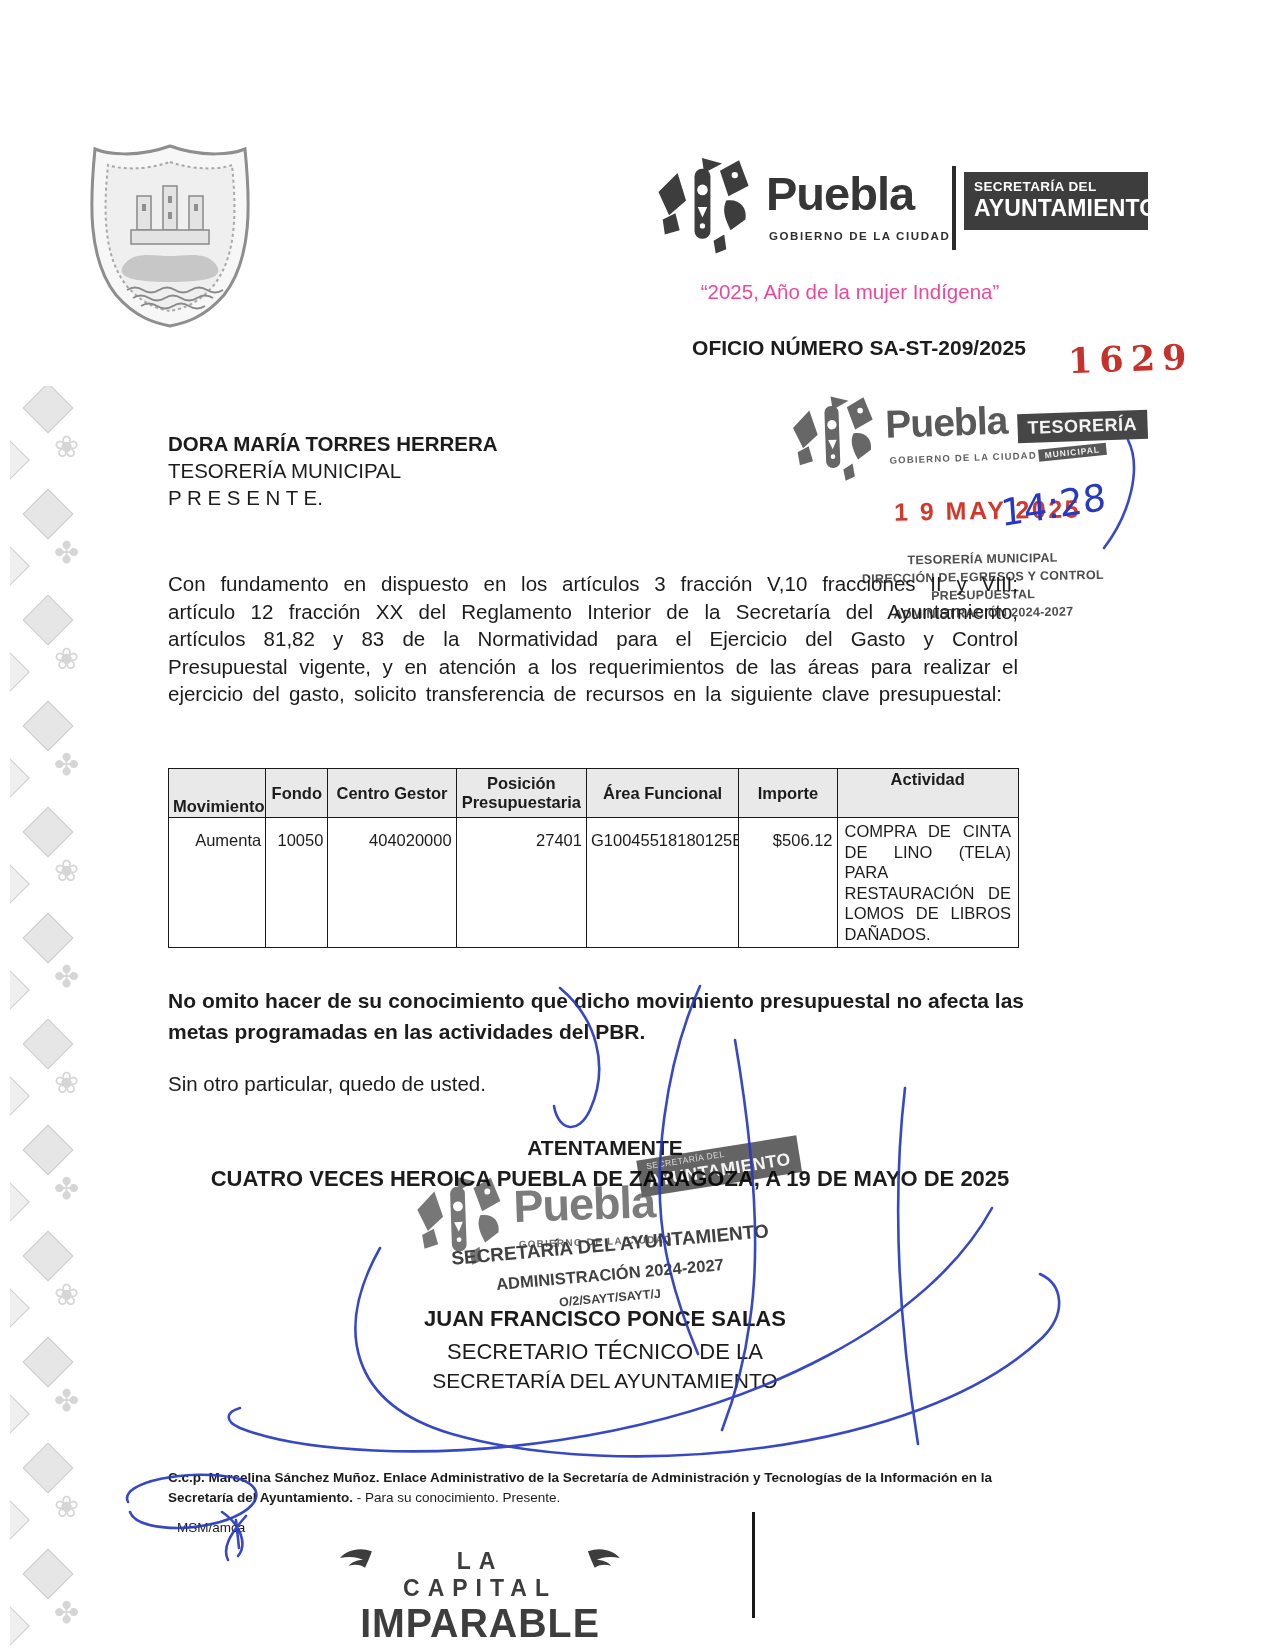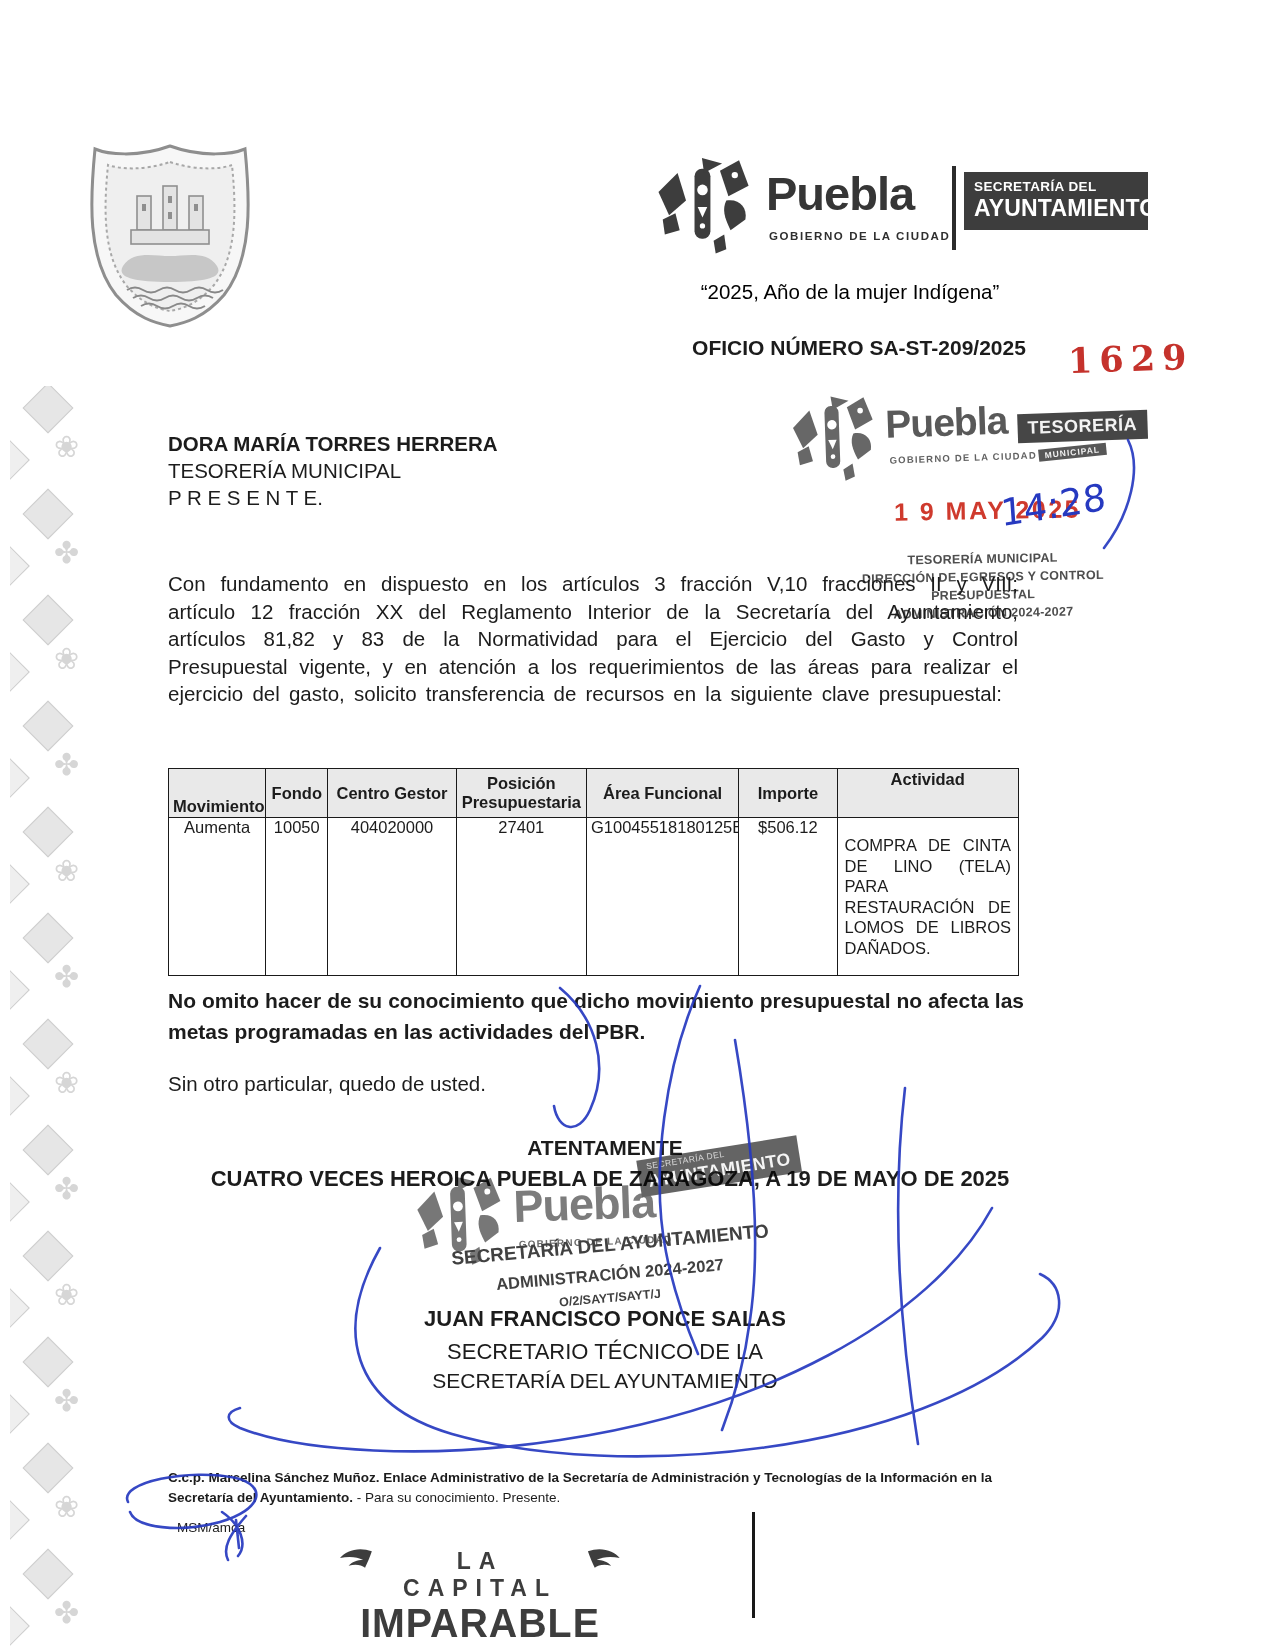--- a/index.html
+++ b/index.html
@@ -20,21 +20,21 @@
   
   .pue-icon{display:inline-block;}
   #hdr-icon{left:650px;top:156px;width:106px;height:106px;}
   #hdr-word{left:766px;top:166px;font-size:47px;font-weight:bold;color:#363636;letter-spacing:-1px;}
   #hdr-tag{left:769px;top:230px;font-size:11.5px;font-weight:bold;color:#2f2f2f;letter-spacing:1.6px;}
   #hdr-div{left:952px;top:166px;width:4px;height:84px;background:#2c2c2c;}
   #hdr-badge{left:964px;top:172px;width:164px;background:#3d3d3d;color:#fff;padding:7px 10px 8px;}
   #hdr-badge .b1{font-size:13.5px;font-weight:bold;letter-spacing:.4px;}
   #hdr-badge .b2{font-size:23px;font-weight:bold;letter-spacing:.2px;margin-top:1px;}
   
-  #quote{left:620px;top:280px;width:460px;text-align:center;font-size:20.5px;color:#000000;}
+  #quote{left:620px;top:280px;width:460px;text-align:center;font-size:20.5px;color:#ec4899;}
   #oficio{left:619px;top:336px;width:480px;text-align:center;font-size:21px;font-weight:bold;}
   #folio{left:1068px;top:338px;font-size:35px;font-weight:bold;color:#c5322c;font-family:"DejaVu Serif",serif;letter-spacing:7px;transform:rotate(-2deg);}
   
   #recipient{left:168px;top:430px;font-size:20.5px;line-height:27px;}
   #recipient .nm{font-weight:bold;}
   
   #rstamp{left:786px;top:390px;width:360px;height:100px;transform:rotate(-2deg);mix-blend-mode:multiply;opacity:.93;}
   #rstamp .icon{position:absolute;left:0;top:0;width:94px;height:94px;filter:grayscale(1) opacity(.85);}
   #rstamp .word{position:absolute;left:100px;top:10px;font-size:39px;font-weight:bold;color:#4c4c4c;letter-spacing:-1px;}
   #rstamp .tag{position:absolute;left:103px;top:62px;font-size:9.5px;font-weight:bold;color:#565656;letter-spacing:1.2px;}
@@ -47,22 +47,22 @@
   #para{left:168px;top:570px;width:850px;font-size:20.5px;line-height:27.5px;text-align:justify;word-spacing:3.5px;}
   #note{left:168px;top:986px;width:856px;font-size:21px;font-weight:bold;line-height:30.5px;text-align:justify;}
   #closing{left:168px;top:1072px;font-size:20.5px;}
   
   #tbl{left:168px;top:768px;width:851px;border-collapse:collapse;table-layout:fixed;}
   #tbl th,#tbl td{border:1.6px solid #1a1a1a;font-size:16.5px;padding:1px 4px;overflow:hidden;}
   #tbl th{background:#e9e9e9;font-weight:bold;height:46px;vertical-align:middle;text-align:center;}
   #tbl th.mov{vertical-align:bottom;text-align:left;}
   #tbl th.act{vertical-align:top;}
   #tbl tr.r1 td{height:26px;text-align:center;}
-  #tbl tr.r2 td{height:100px;vertical-align:top;text-align:center;padding-top:0;}
-  #tbl tr.r2 td.act{text-align:justify;line-height:20.5px;padding:17px 7px;}
+  #tbl tr.r2 td{height:100px;vertical-align:top;text-align:right;padding-top:13px;}
+  #tbl tr.r2 td.act{text-align:justify;line-height:20.5px;padding:3px 7px;}
   
   .cline{left:175px;width:860px;text-align:center;}
   #atent{top:1136px;font-size:21px;font-weight:bold;}
   #citydate{left:150px;width:920px;top:1166px;font-size:22px;font-weight:bold;text-align:center;}
   #aystamp{left:410px;top:1166px;width:380px;height:110px;transform:rotate(-2deg);mix-blend-mode:multiply;opacity:.88;}
   #aystamp .icon{position:absolute;left:0;top:4px;width:98px;height:98px;filter:grayscale(1) opacity(.8);}
   #aystamp .word{position:absolute;left:104px;top:12px;font-size:45px;font-weight:bold;color:#6a6a6a;letter-spacing:-1px;}
   #aystamp .tag{position:absolute;left:108px;top:70px;font-size:10px;font-weight:bold;color:#555;letter-spacing:1.2px;}
   #aystamp .badge{position:absolute;left:230px;top:-14px;background:#4e4e4e;color:#f4f4f4;padding:2px 9px 4px;transform:rotate(-7deg);}
   #aystamp .badge .s{display:block;font-size:8.5px;color:rgba(255,255,255,.75);letter-spacing:.5px;}

